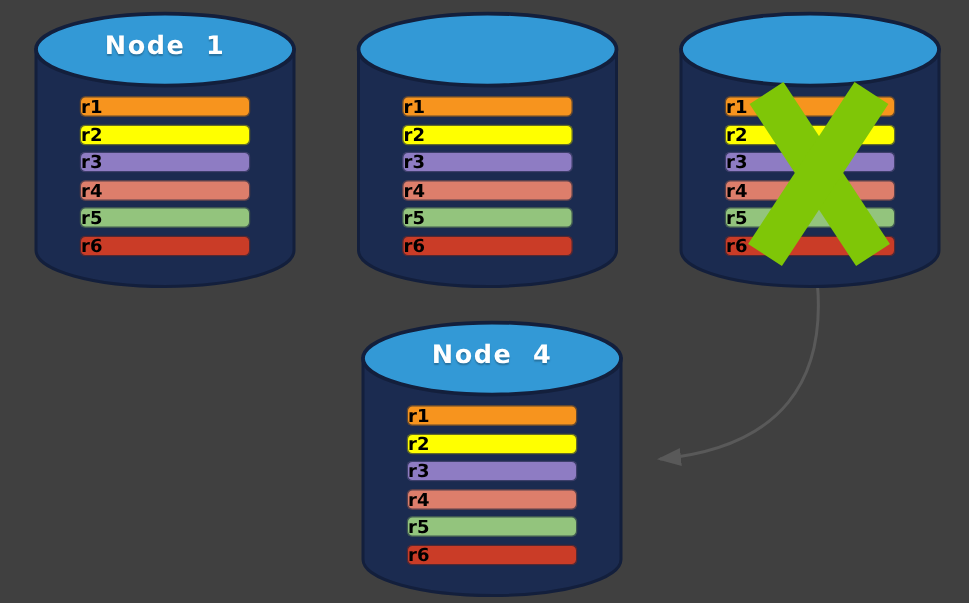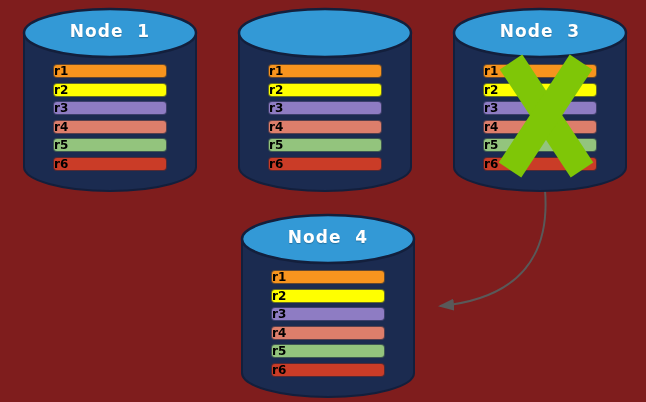--- a/index.html
+++ b/index.html
@@ -5,21 +5,21 @@
   html, body {
     margin: 0;
     padding: 0;
     background: #ffffff;
     font-family: "DejaVu Sans", "Liberation Sans", sans-serif;
   }
   #canvas {
     position: relative;
     width: 646px;
     height: 402px;
-    background: #7f1d1d;
+    background: #404040;
     overflow: hidden;
   }
   .node {
     position: absolute;
     width: 176px;
     height: 186px;
     z-index: 2;
   }
   .node svg.cylinder {
     position: absolute;
@@ -111,21 +111,20 @@
         <div class="bar" style="background: rgb(147, 196, 125);"><span>r5</span></div>
         <div class="bar" style="background: rgb(202, 60, 39);"><span>r6</span></div>
       </div>
   </div>
 
   <div class="node" style="left:452px; top:7px;">
     <svg class="cylinder" width="176" height="186" viewBox="0 0 176 186">
       <path class="cyl-body" d="M2,26 L2,160 A86,24 0 0 0 174,160 L174,26 Z" stroke-width="2" fill="#1B2B50" stroke="#131F3C"></path>
       <ellipse class="cyl-top" cx="88" cy="26" rx="86" ry="24" stroke-width="2.5" fill="#3399D6" stroke="#131F3C"></ellipse>
     </svg>
-    <div class="node-title">Node  3</div>
     <div class="bars">
         <div class="bar" style="background: rgb(247, 148, 30);"><span>r1</span></div>
         <div class="bar" style="background: rgb(255, 255, 0);"><span>r2</span></div>
         <div class="bar" style="background: rgb(142, 124, 195);"><span>r3</span></div>
         <div class="bar" style="background: rgb(221, 126, 107);"><span>r4</span></div>
         <div class="bar" style="background: rgb(147, 196, 125);"><span>r5</span></div>
         <div class="bar" style="background: rgb(202, 60, 39);"><span>r6</span></div>
       </div>
     <svg class="x-mark" viewBox="0 0 104 136">
       <line class="x-stroke" x1="17" y1="14" x2="88" y2="122" stroke-width="27" stroke-linecap="butt" stroke="#7FC607"></line>

